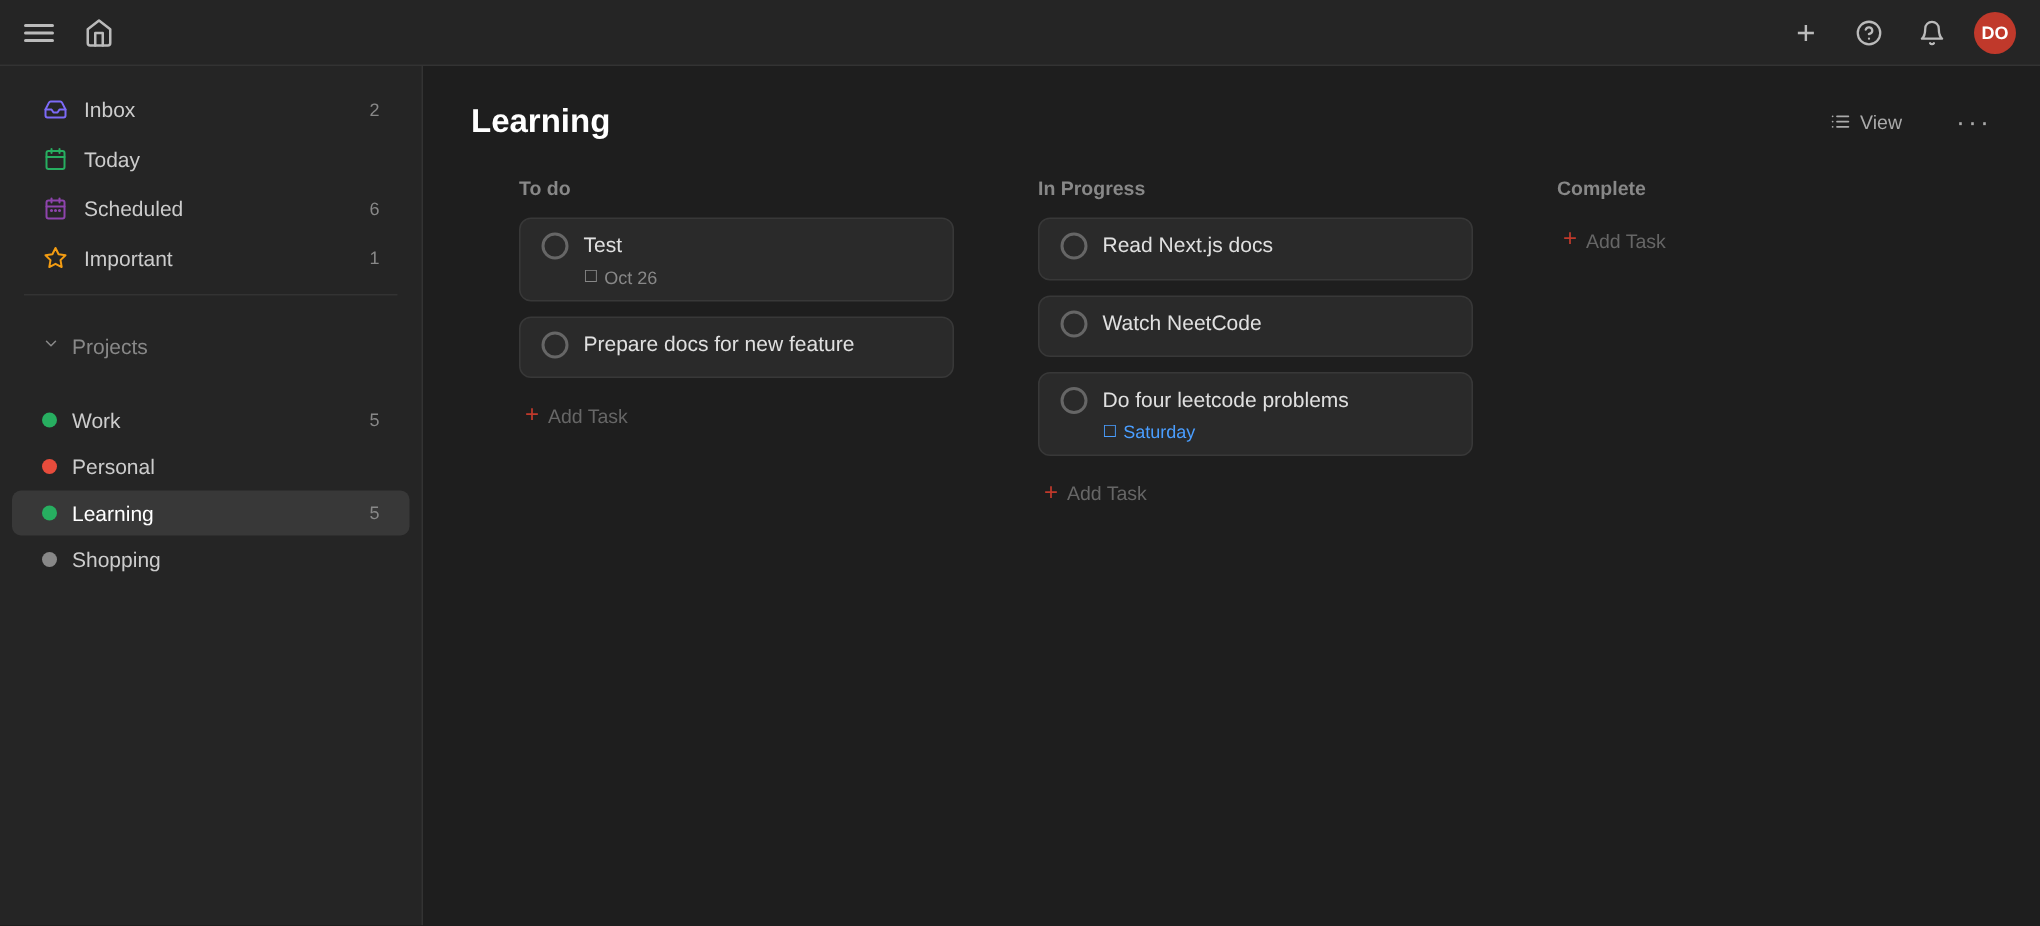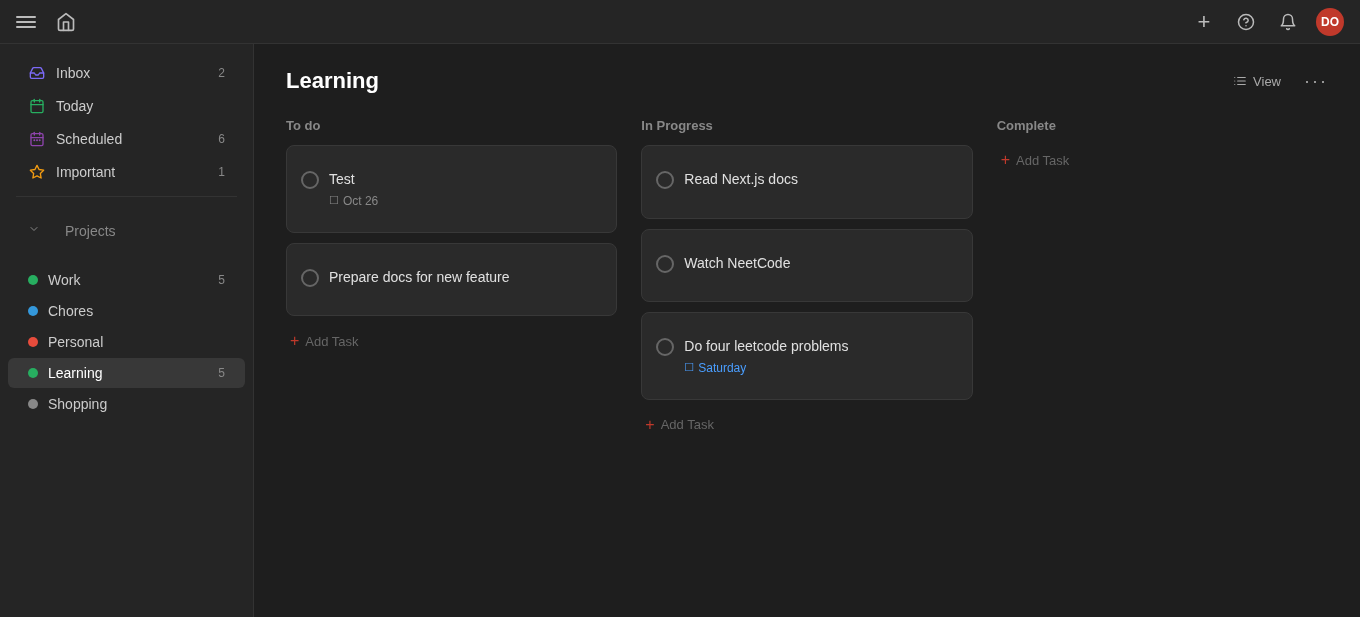--- a/index.html
+++ b/index.html
@@ -74,21 +74,21 @@
       cursor: pointer;
     }
     
     .main-layout {
       display: flex;
       flex: 1;
       overflow: hidden;
     }
     
     .sidebar {
-      width: 254px;
+      width: 282px;
       background: #252525;
       border-right: 1px solid #333;
       flex-shrink: 0;
       padding: 12px 0;
       overflow-y: auto;
     }
     .sidebar-item {
       display: flex;
       align-items: center;
       padding: 7px 20px;
@@ -122,21 +122,21 @@
     .section-divider {
       height: 1px;
       background: #333;
       margin: 8px 16px;
     }
     .projects-header {
       display: flex;
       padding: 7px 20px;
       cursor: pointer;
       margin: 19px 8px;
-      gap: 25px;
+      gap: 8px;
       font-size: 14px;
       color: #888;
     }
     .dot {
       width: 10px;
       height: 10px;
       border-radius: 50%;
       flex-shrink: 0;
     }
     
@@ -153,21 +153,21 @@
       margin-bottom: 24px;
     }
     .page-title {
       font-size: 22px;
       font-weight: 600;
       color: #fff;
     }
     .header-actions {
       display: flex;
       align-items: center;
-      gap: 15px;
+      gap: 28px;
     }
     .view-btn {
       display: flex;
       align-items: center;
       gap: 6px;
       font-size: 13px;
       color: #aaa;
       cursor: pointer;
       padding: 4px 8px;
       border-radius: 4px;
@@ -180,33 +180,34 @@
     }
     
     .kanban {
       display: flex;
       gap: 24px;
       align-items: flex-start;
     }
     .kanban-column {
       flex: 1;
       min-width: 240px;
+      margin-left: 32px;
     }
     .column-header {
       font-size: 13px;
       font-weight: 600;
       color: #888;
       margin-bottom: 12px;
       text-transform: none;
     }
     .task-card {
       background: #2a2a2a;
       border: 1px solid #383838;
       border-radius: 8px;
-      padding: 24px 14px;
+      padding: 8px 14px;
       margin-bottom: 10px;
       cursor: pointer;
       display: flex;
       align-items: flex-start;
       gap: 10px;
     }
     .task-checkbox {
       width: 18px;
       height: 18px;
       border-radius: 50%;
@@ -354,25 +355,20 @@
       </svg>
       <span>Projects</span>
     </div>
 
     <div class="sidebar-item">
       <div class="dot" style="background:#27ae60;"></div>
       <span class="sidebar-item-label">Work</span>
       <span class="sidebar-badge">5</span>
     </div>
 
-    <div class="sidebar-item">
-      <div class="dot" style="background:#3498db;"></div>
-      <span class="sidebar-item-label">Chores</span>
-      <span class="sidebar-badge"></span>
-    </div>
 
     <div class="sidebar-item">
       <div class="dot" style="background:#e74c3c;"></div>
       <span class="sidebar-item-label">Personal</span>
       <span class="sidebar-badge"></span>
     </div>
 
     <div class="sidebar-item active">
       <div class="dot" style="background:#27ae60;"></div>
       <span class="sidebar-item-label">Learning</span>

